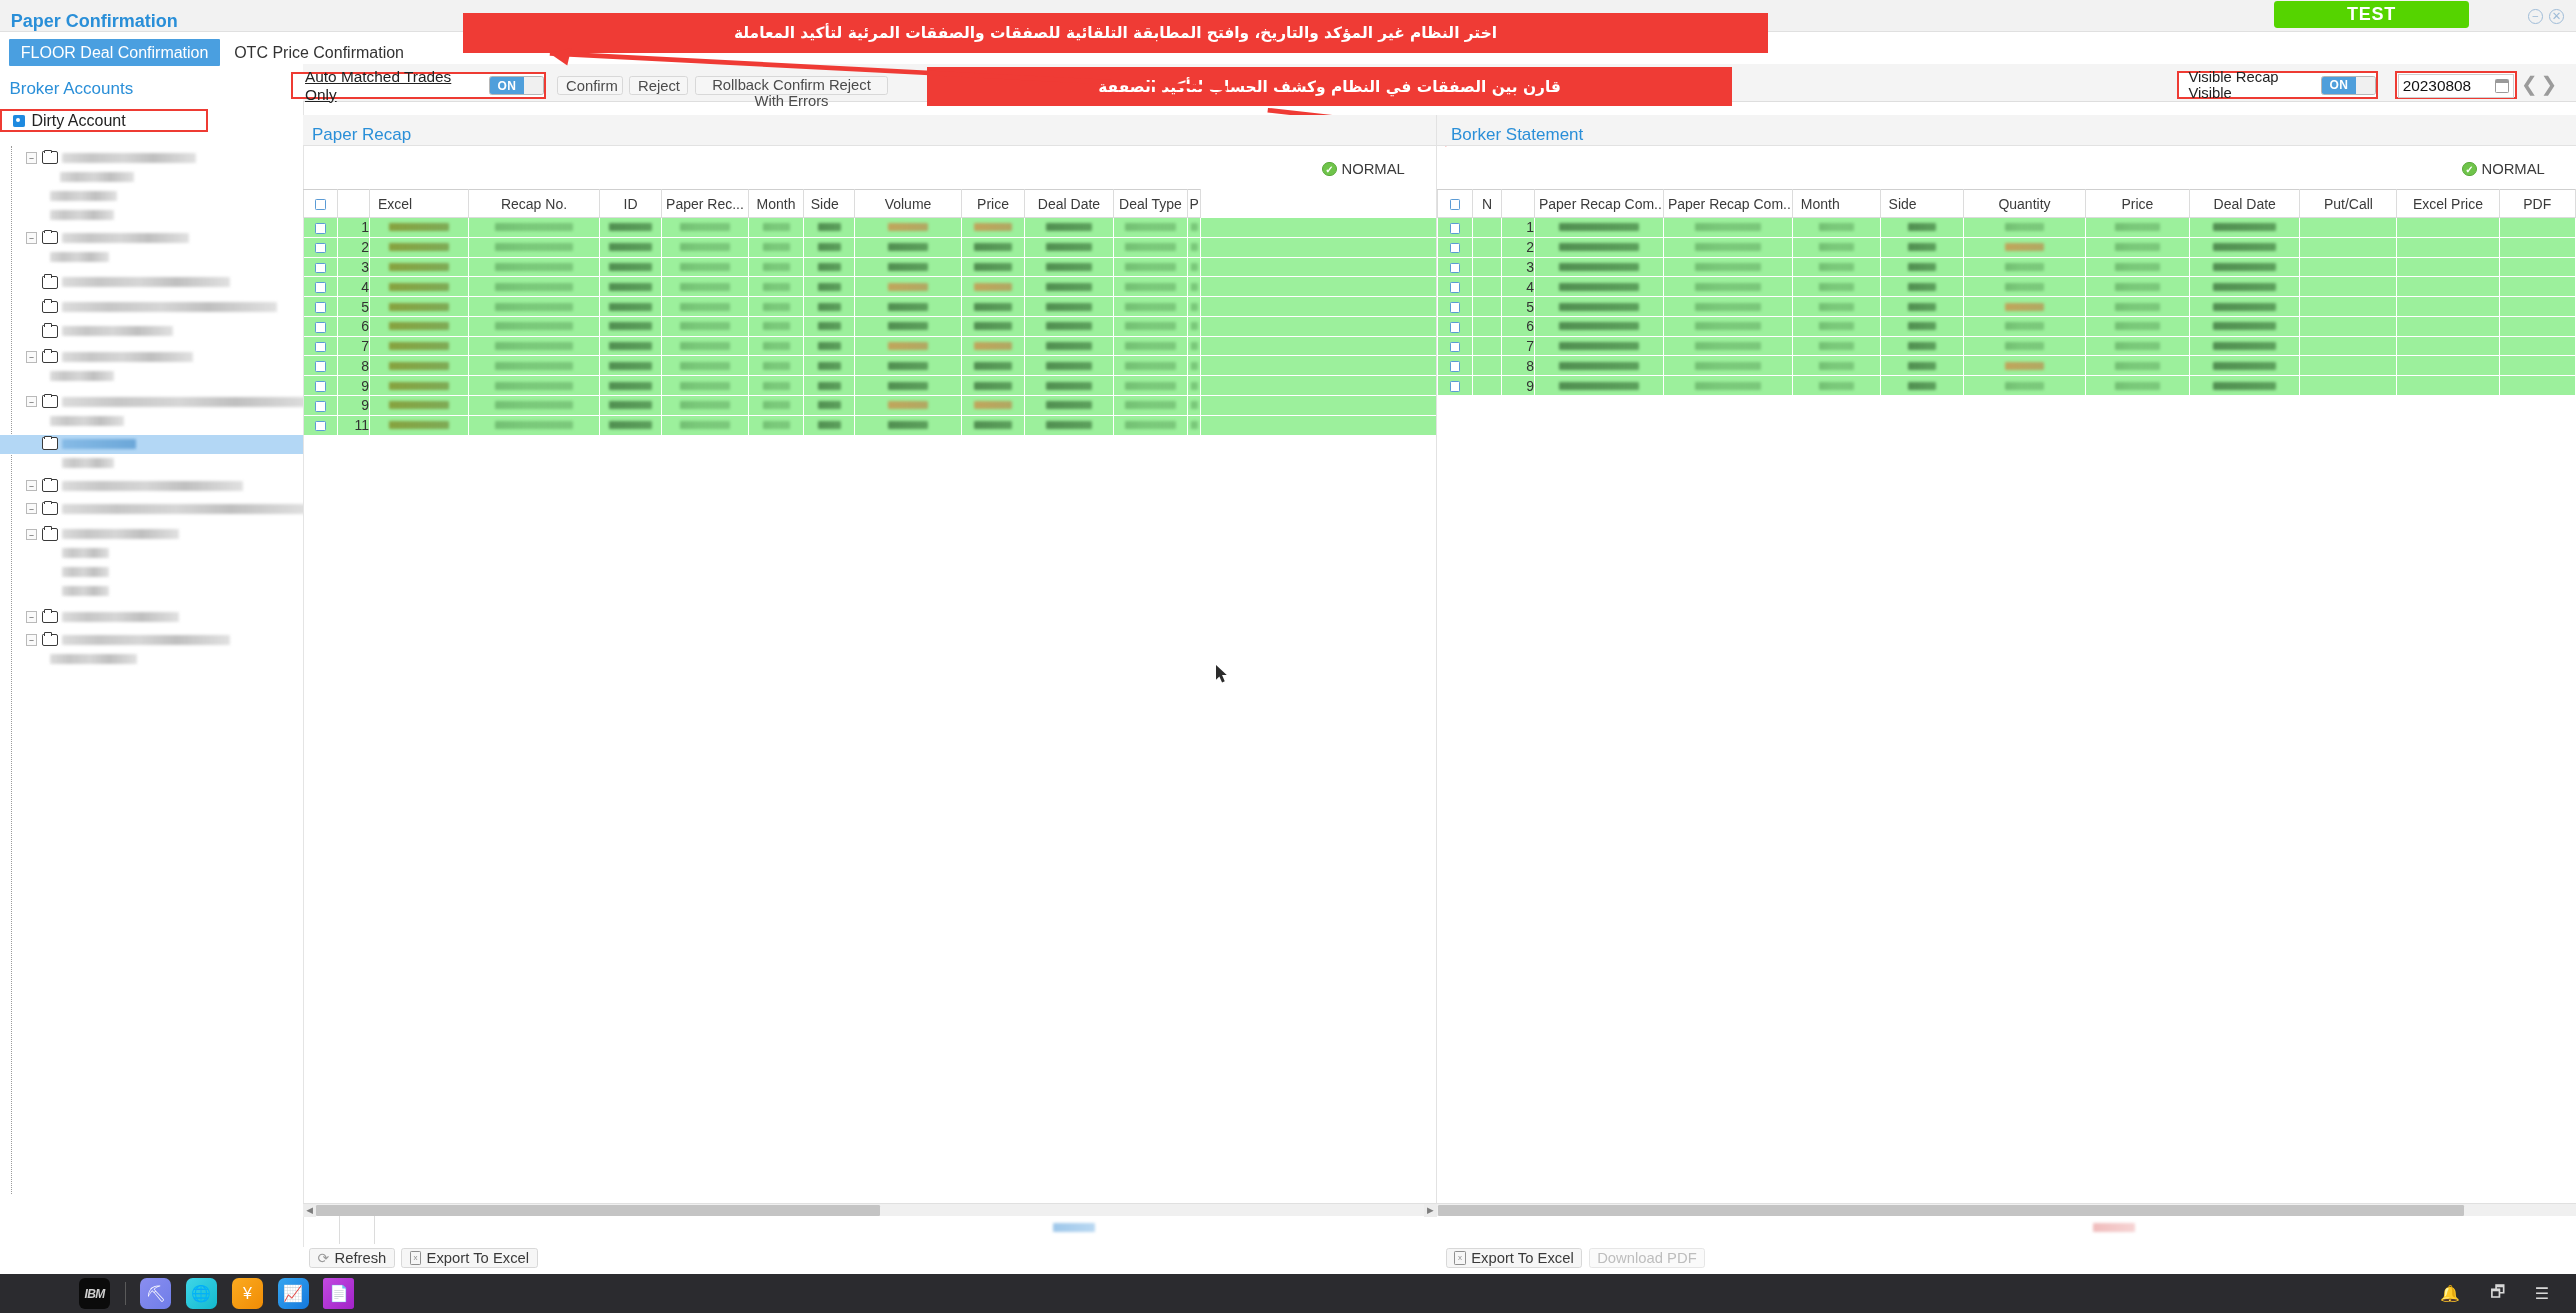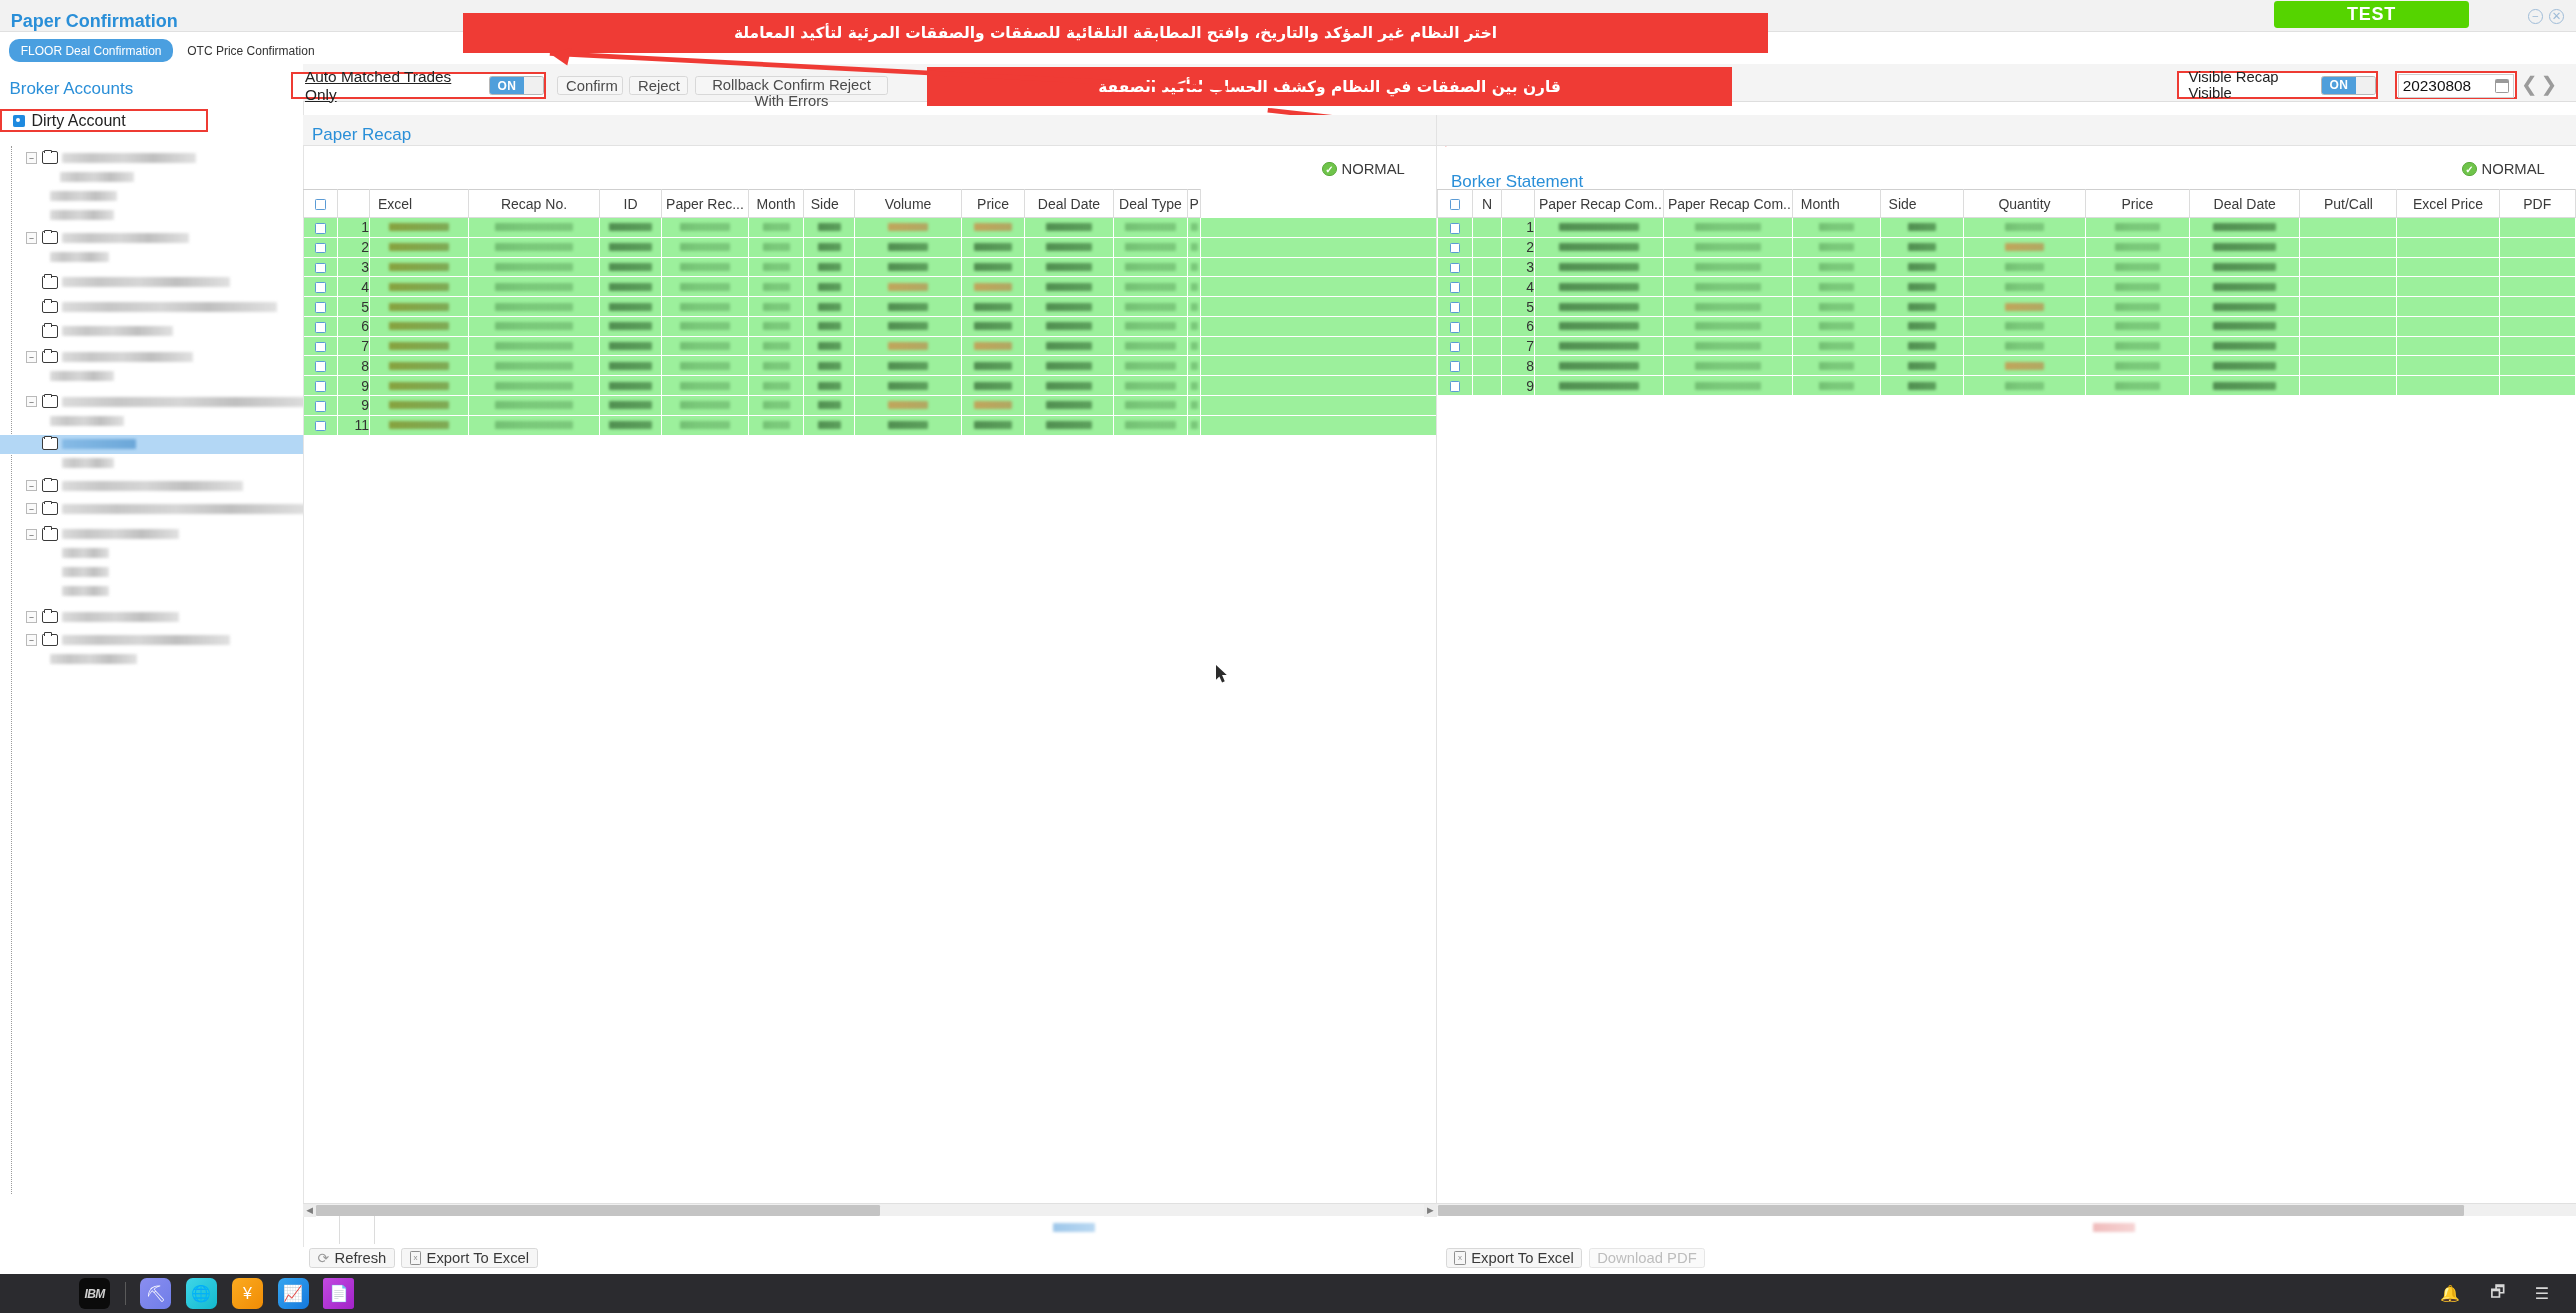--- a/index.html
+++ b/index.html
@@ -32,22 +32,22 @@
   .win-min { left: 2528px; }
   .win-close { left: 2549px; }
 
   
   .page-title {
     position: absolute; left: 10.7px; top: 10.7px;
     color: #2a8fd8; font-size: 18px; font-weight: bold;
   }
   .tabstrip { position: absolute; left: 9.4px; top: 39px; }
   .tab {
-    display: inline-block; padding: 4.7px 11.4px; font-size: 12px;
-    border-radius: 10px; cursor: pointer; color: #333; vertical-align: middle;
+    display: inline-block; padding: 4.7px 11.4px; font-size: 16px;
+    border-radius: 1px; cursor: pointer; color: #333; vertical-align: middle;
   }
   .tab.active { background: #4a9fe0; color: #fff; }
 
   .sub-title {
     position: absolute; left: 9.4px; top: 79px;
     color: #2a8fd8; font-size: 17px;
   }
 
   
   .dirty-box {
@@ -168,21 +168,21 @@
   .date-nav {
     position: absolute; left: 2521px; top: 72px; font-size: 20px;
     color: #9b9b9b; letter-spacing: 2.7px; cursor: pointer;
   }
 
   
   .panel-title {
     position: absolute; color: #2a8fd8; font-size: 17px;
   }
   #title-paper-recap  { left: 312px;  top: 125px; }
-  #title-broker-stmt  { left: 1451px; top: 125px; margin-top: 47px; }
+  #title-broker-stmt  { left: 1451px; top: 125px; }
   .title-band {
     position: absolute; top: 115px; height: 31px; background: #f4f4f4;
     border-bottom: 0.7px solid #e2e2e2;
   }
   #band-l { left: 303px;  width: 1134px; }
   #band-r { left: 1437px; width: 1139px; }
 
   
   .normal-status {
     position: absolute; display: flex; align-items: center; gap: 4.7px;

